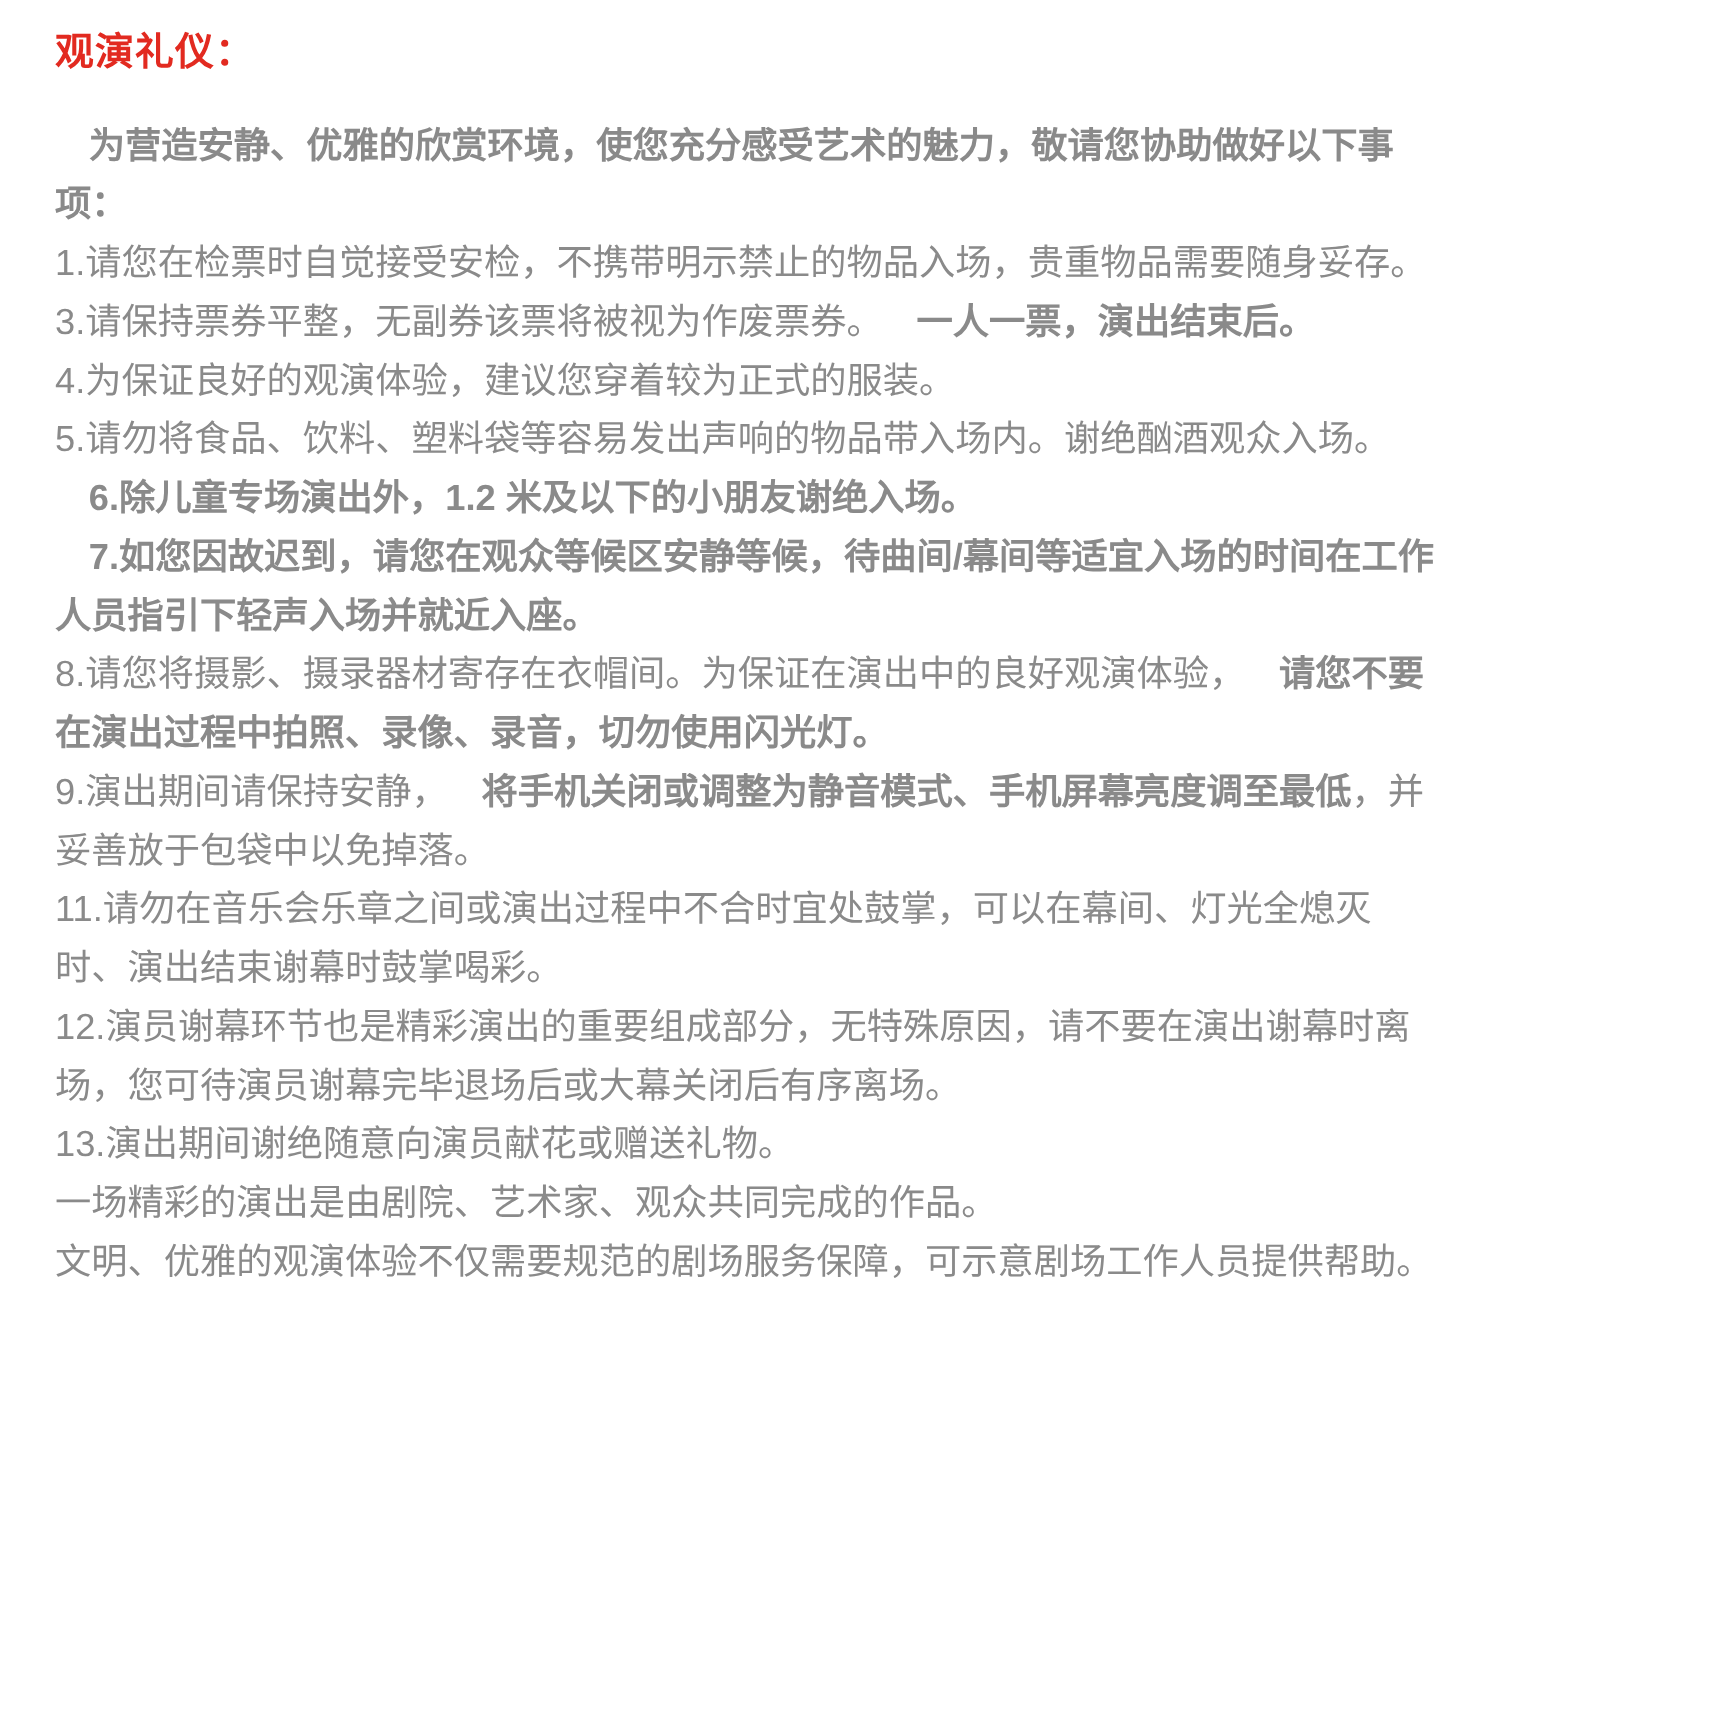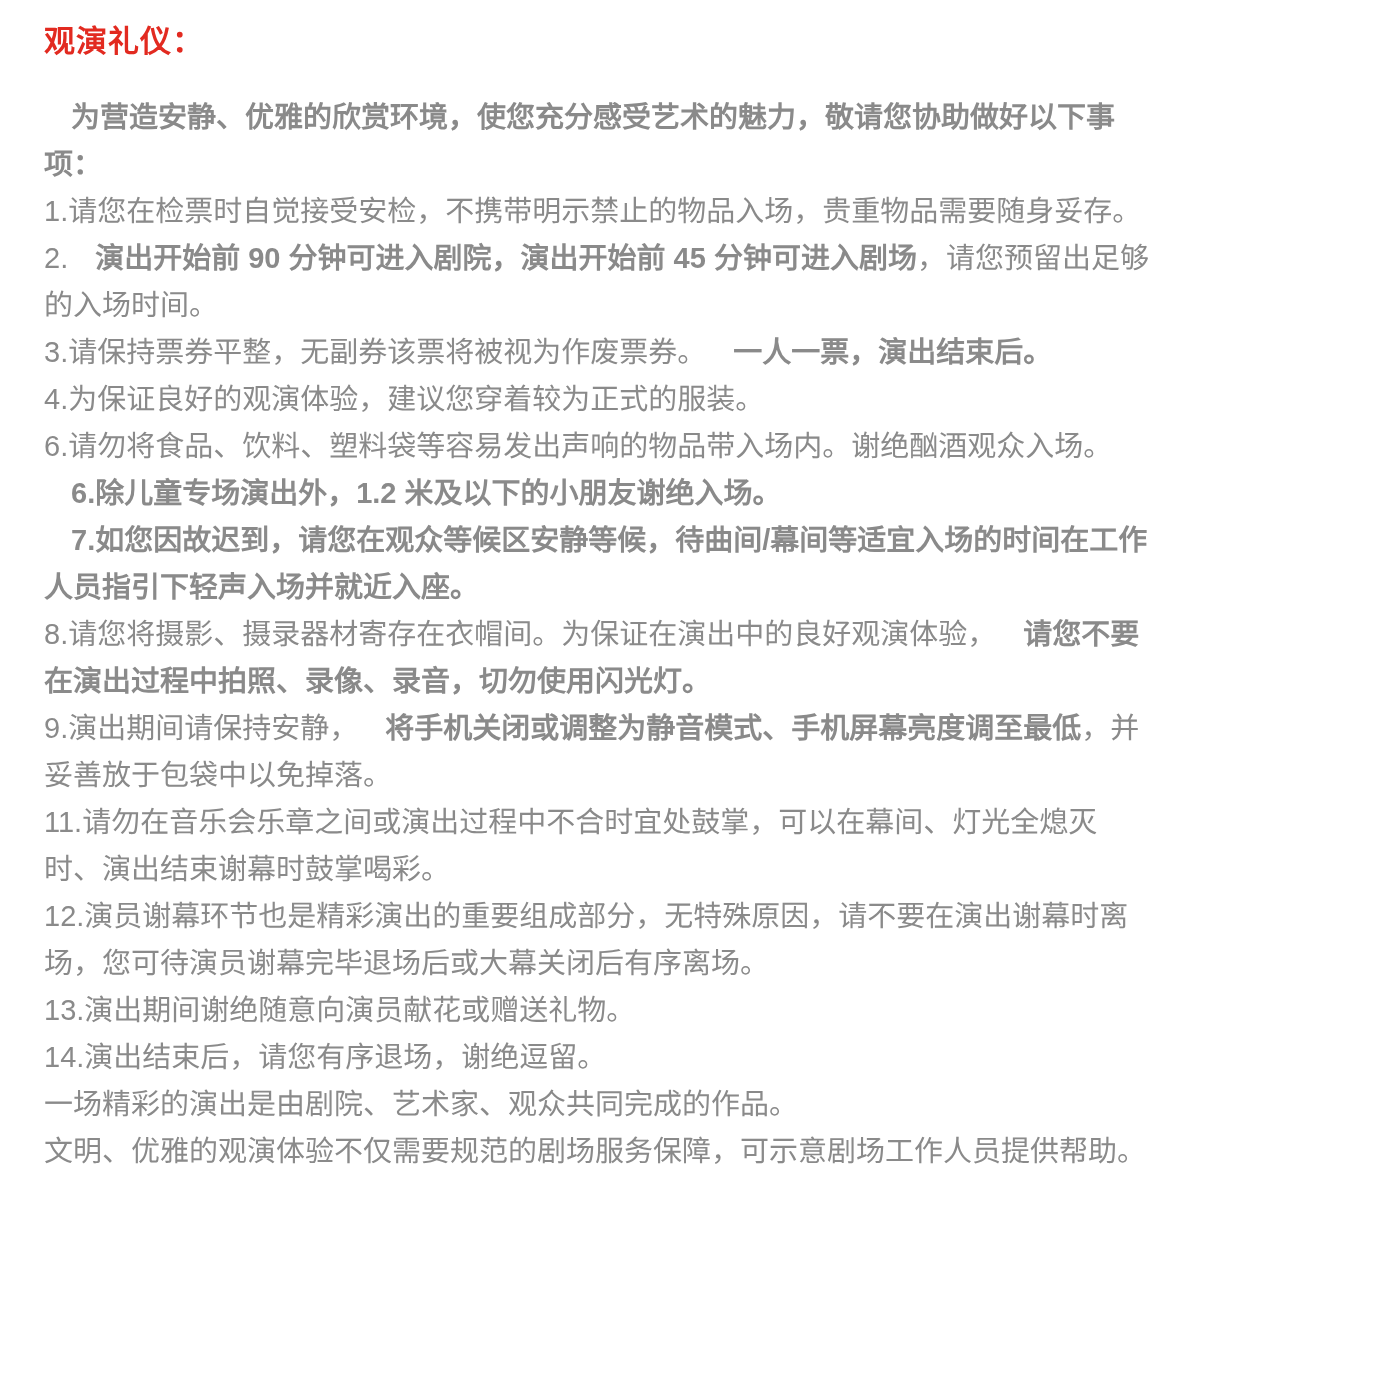--- a/index.html
+++ b/index.html
@@ -43,42 +43,40 @@
 <body>
 
 <div class="doc">
 
   <h2 class="doc-title">观演礼仪：</h2>
 
   <p class="line"><b>为营造安静、优雅的欣赏环境，使您充分感受艺术的魅力，敬请您协助做好以下事项：</b></p>
 
   <p class="line"><span>1.请您在检票时自觉接受安检，不携带明示禁止的物品入场，贵重物品需要随身妥存。</span></p>
 
-  <p class="line sp-sm"><span>2.</span><b>演出开始前 90 分钟可进入剧院，演出开始前 45 分钟可进入剧场</b><span>，请您预留出足够的入场时间。</span></p>
 
   <p class="line sp-lg"><span>3.请保持票券平整，无副券该票将被视为作废票券。</span><b>一人一票，演出结束后。</b></p>
 
   <p class="line sp-md"><span>4.为保证良好的观演体验，建议您穿着较为正式的服装。</span></p>
 
-  <p class="line"><span>6.请勿将食品、饮料、塑料袋等容易发出声响的物品带入场内。谢绝酗酒观众入场。</span></p>
+  <p class="line"><span>5.请勿将食品、饮料、塑料袋等容易发出声响的物品带入场内。谢绝酗酒观众入场。</span></p>
 
   <p class="line"><b>6.除儿童专场演出外，1.2 米及以下的小朋友谢绝入场。</b></p>
 
   <p class="line"><b>7.如您因故迟到，请您在观众等候区安静等候，待曲间/幕间等适宜入场的时间在工作人员指引下轻声入场并就近入座。</b></p>
 
   <p class="line lh-xl sp-sm"><span>8.请您将摄影、摄录器材寄存在衣帽间。为保证在演出中的良好观演体验，</span><b>请您不要在演出过程中拍照、录像、录音，切勿使用闪光灯。</b></p>
 
   <p class="line lh-lg sp-sm"><span>9.演出期间请保持安静，</span><b>将手机关闭或调整为静音模式、手机屏幕亮度调至最低</b><span>，并妥善放于包袋中以免掉落。</span></p>
 
 
   <p class="line"><span>11.请勿在音乐会乐章之间或演出过程中不合时宜处鼓掌，可以在幕间、灯光全熄灭时、演出结束谢幕时鼓掌喝彩。</span></p>
 
   <p class="line"><span>12.演员谢幕环节也是精彩演出的重要组成部分，无特殊原因，请不要在演出谢幕时离场，您可待演员谢幕完毕退场后或大幕关闭后有序离场。</span></p>
 
   <p class="line"><span>13.演出期间谢绝随意向演员献花或赠送礼物。</span></p>
 
-  <p class="line"><span>14.演出结束后，请您有序退场，谢绝逗留。</span></p>
 
   <p class="line"><span>一场精彩的演出是由剧院、艺术家、观众共同完成的作品。</span></p>
 
   <p class="line"><span>文明、优雅的观演体验不仅需要规范的剧场服务保障，可示意剧场工作人员提供帮助。</span></p>
 
 </div>
 
 </body></html>

